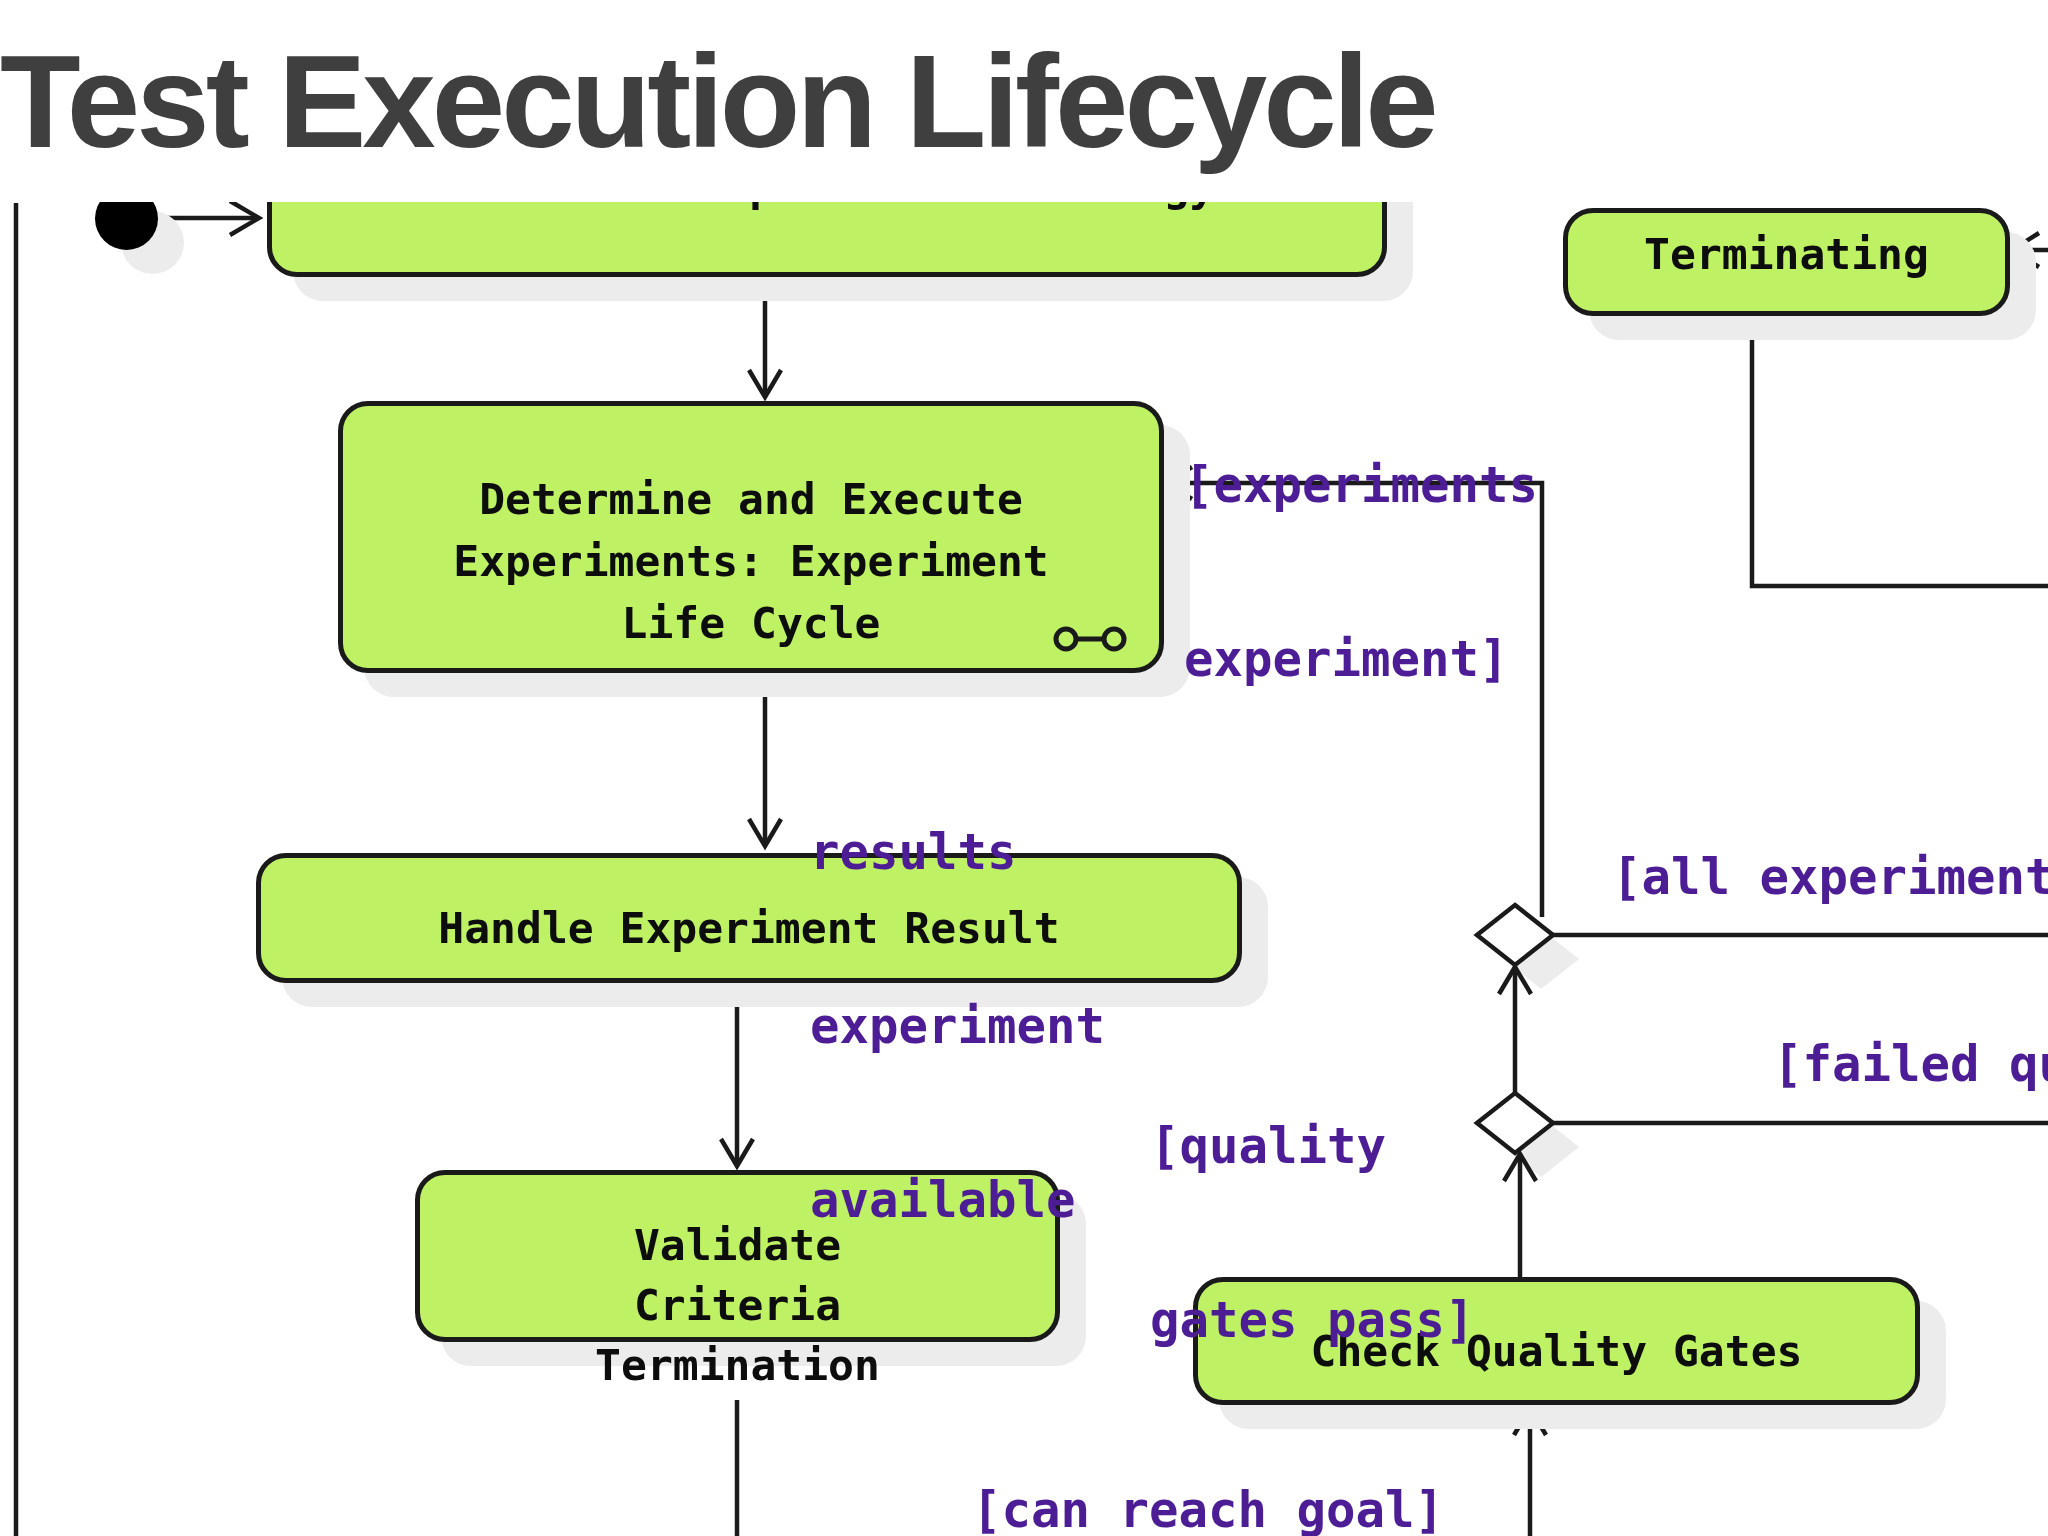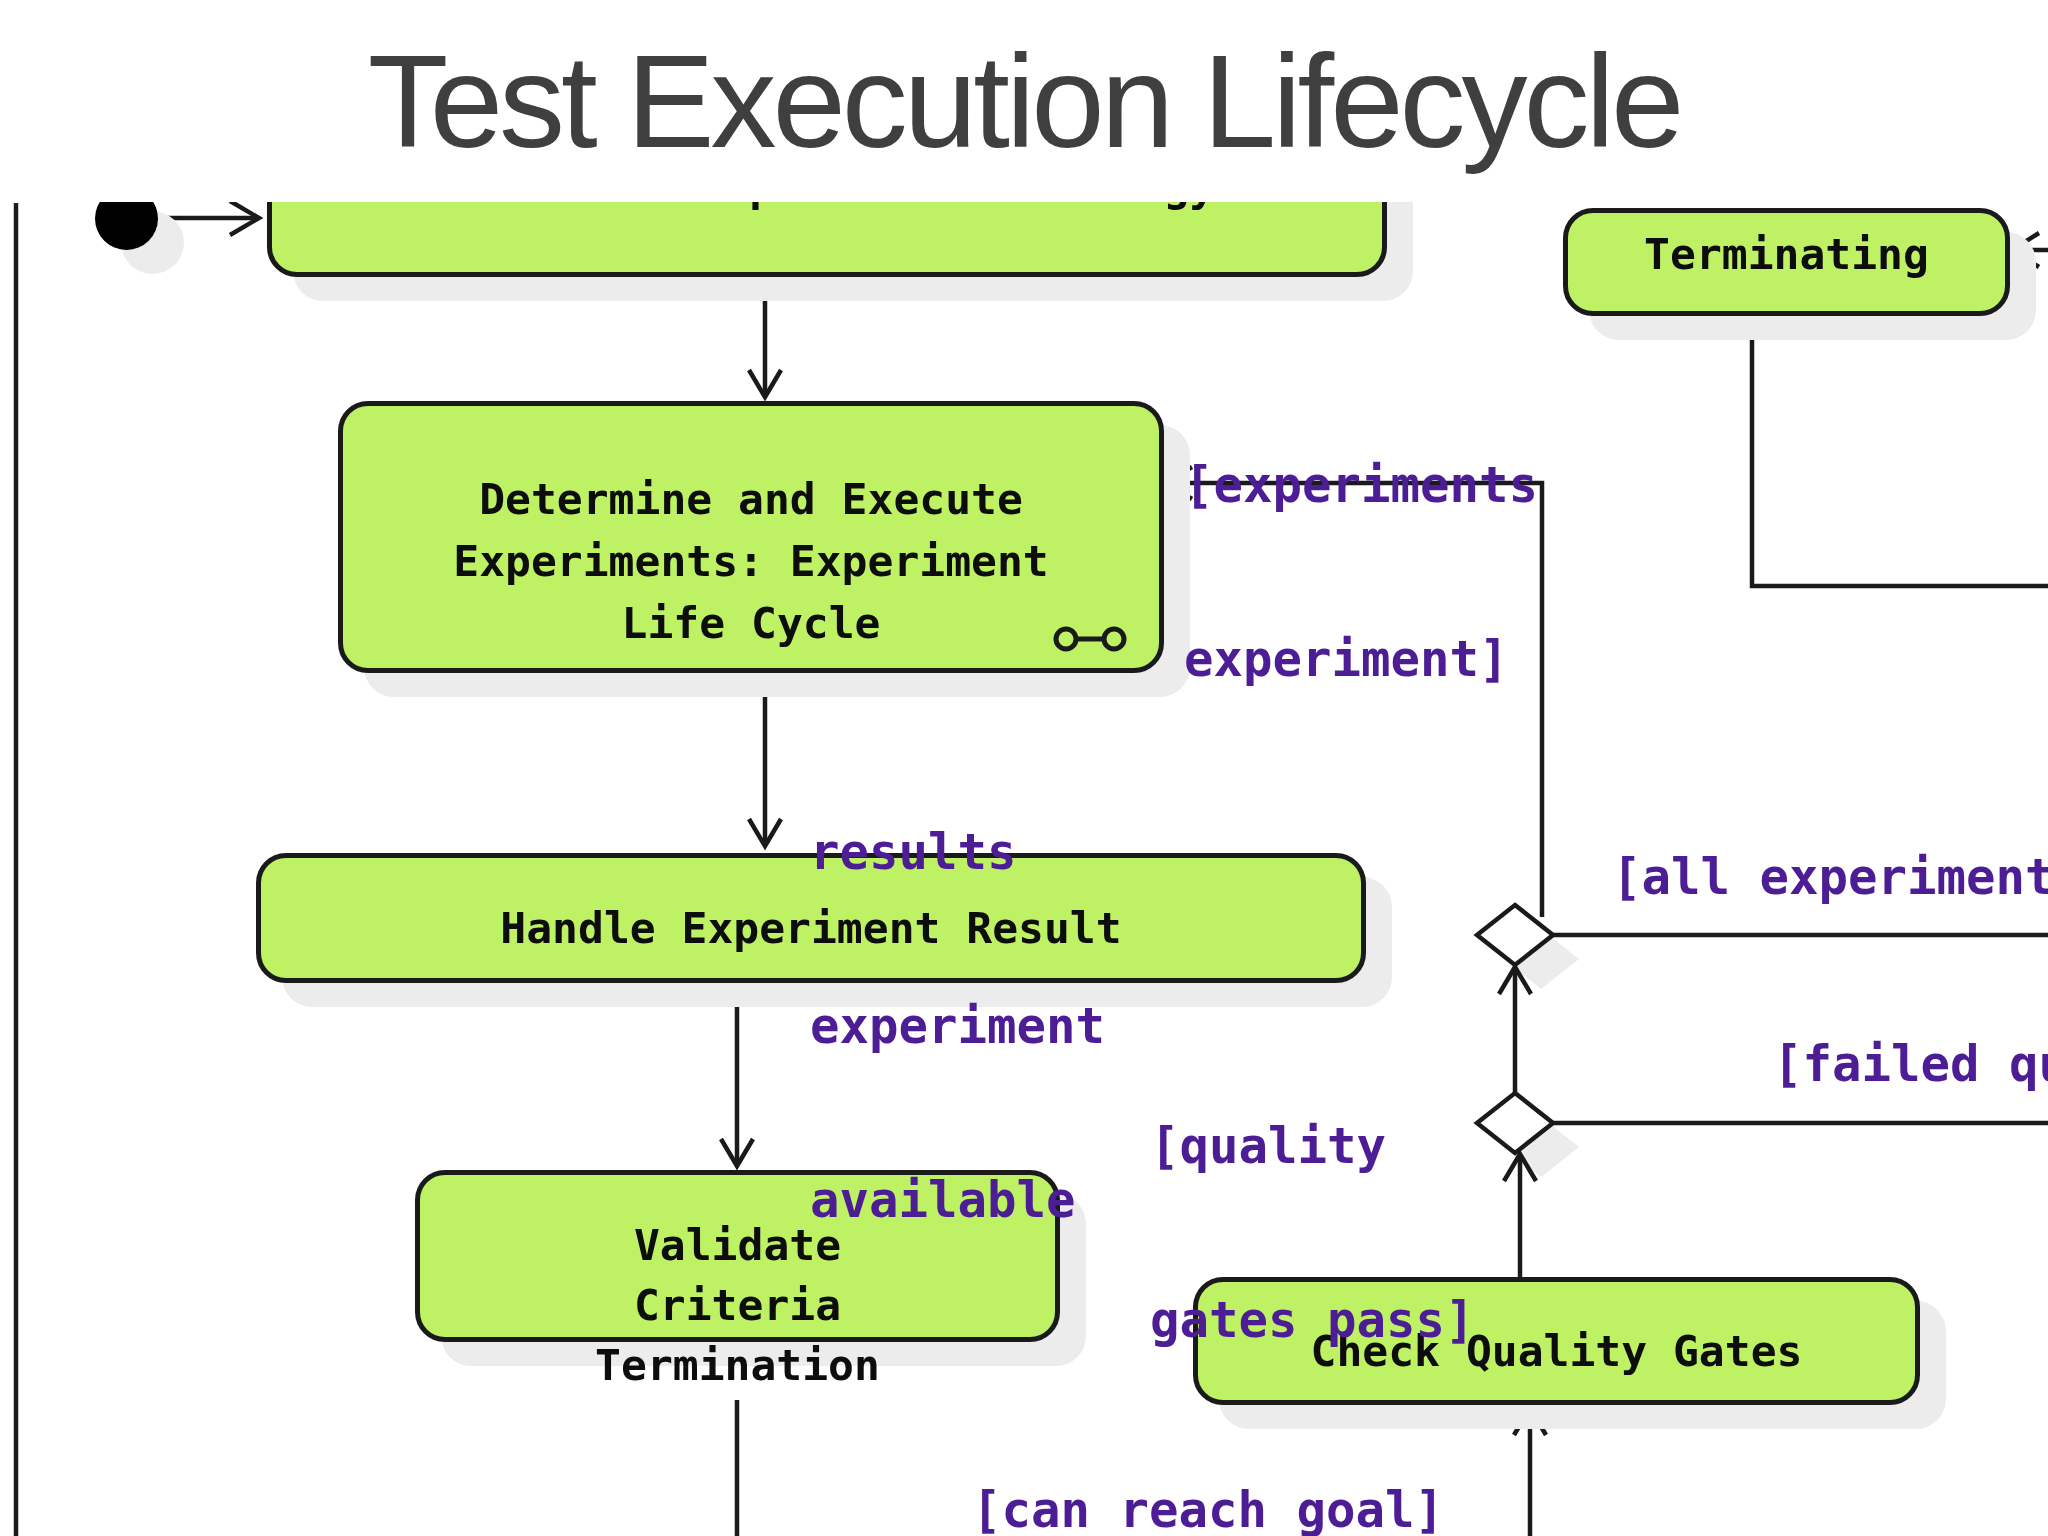--- a/index.html
+++ b/index.html
@@ -17,22 +17,22 @@
   }
   .state .lbl{position:absolute;left:0;right:0;}
   
   .elabel{
     position:absolute;color:#4c1d95;font-weight:bold;font-size:49px;
     line-height:58px;white-space:pre;
   }
   
   .title-band{position:absolute;left:0;top:0;width:2048px;height:202px;background:#ffffff;}
   .title{
-    position:absolute;left:0;right:0;top:36px;margin:0;text-align:center;
-    font-family:"Liberation Sans","DejaVu Sans",sans-serif;font-weight:normal;
+    position:absolute;left:0;right:0;top:36px;margin:0;
+    font-family:"Liberation Sans","DejaVu Sans",sans-serif;font-weight:bold;
     font-size:132px;line-height:132px;letter-spacing:-4px;color:#3f3f3f;
   }
   
   .initial-dot{
     position:absolute;left:95px;top:187px;width:63px;height:63px;
     border-radius:50%;background:#000000;box-shadow:26px 24px 0 #ececec;
   }
   .edges{position:absolute;left:0;top:0;}
   .subicon{position:absolute;right:32px;bottom:14px;}
 </style>
@@ -96,21 +96,21 @@
       <div>Experiments: Experiment</div>
       <div>Life Cycle</div>
     </div>
     <svg class="subicon" width="74" height="30" viewBox="0 0 74 30" stroke="#1a1a1a" stroke-width="5" fill="none">
       <circle cx="13" cy="15" r="10"></circle>
       <line x1="23" y1="15" x2="51" y2="15"></line>
       <circle cx="61" cy="15" r="10"></circle>
     </svg>
   </div>
 
-  <div class="state" style="left:256px;top:853px;width:1110px;height:130px;text-align:center;">
+  <div class="state" style="left:256px;top:853px;width:986px;height:130px;text-align:center;">
     <span class="lbl" style="top:41px;">Handle Experiment Result</span>
   </div>
 
   <div class="state" style="left:415px;top:1170px;width:645px;height:172px;line-height:60px;">
     <div style="position:absolute;left:0;right:0;top:40px;">
       <div>Validate</div>
       <div>Criteria</div>
       <div>Termination</div>
     </div>
   </div>

